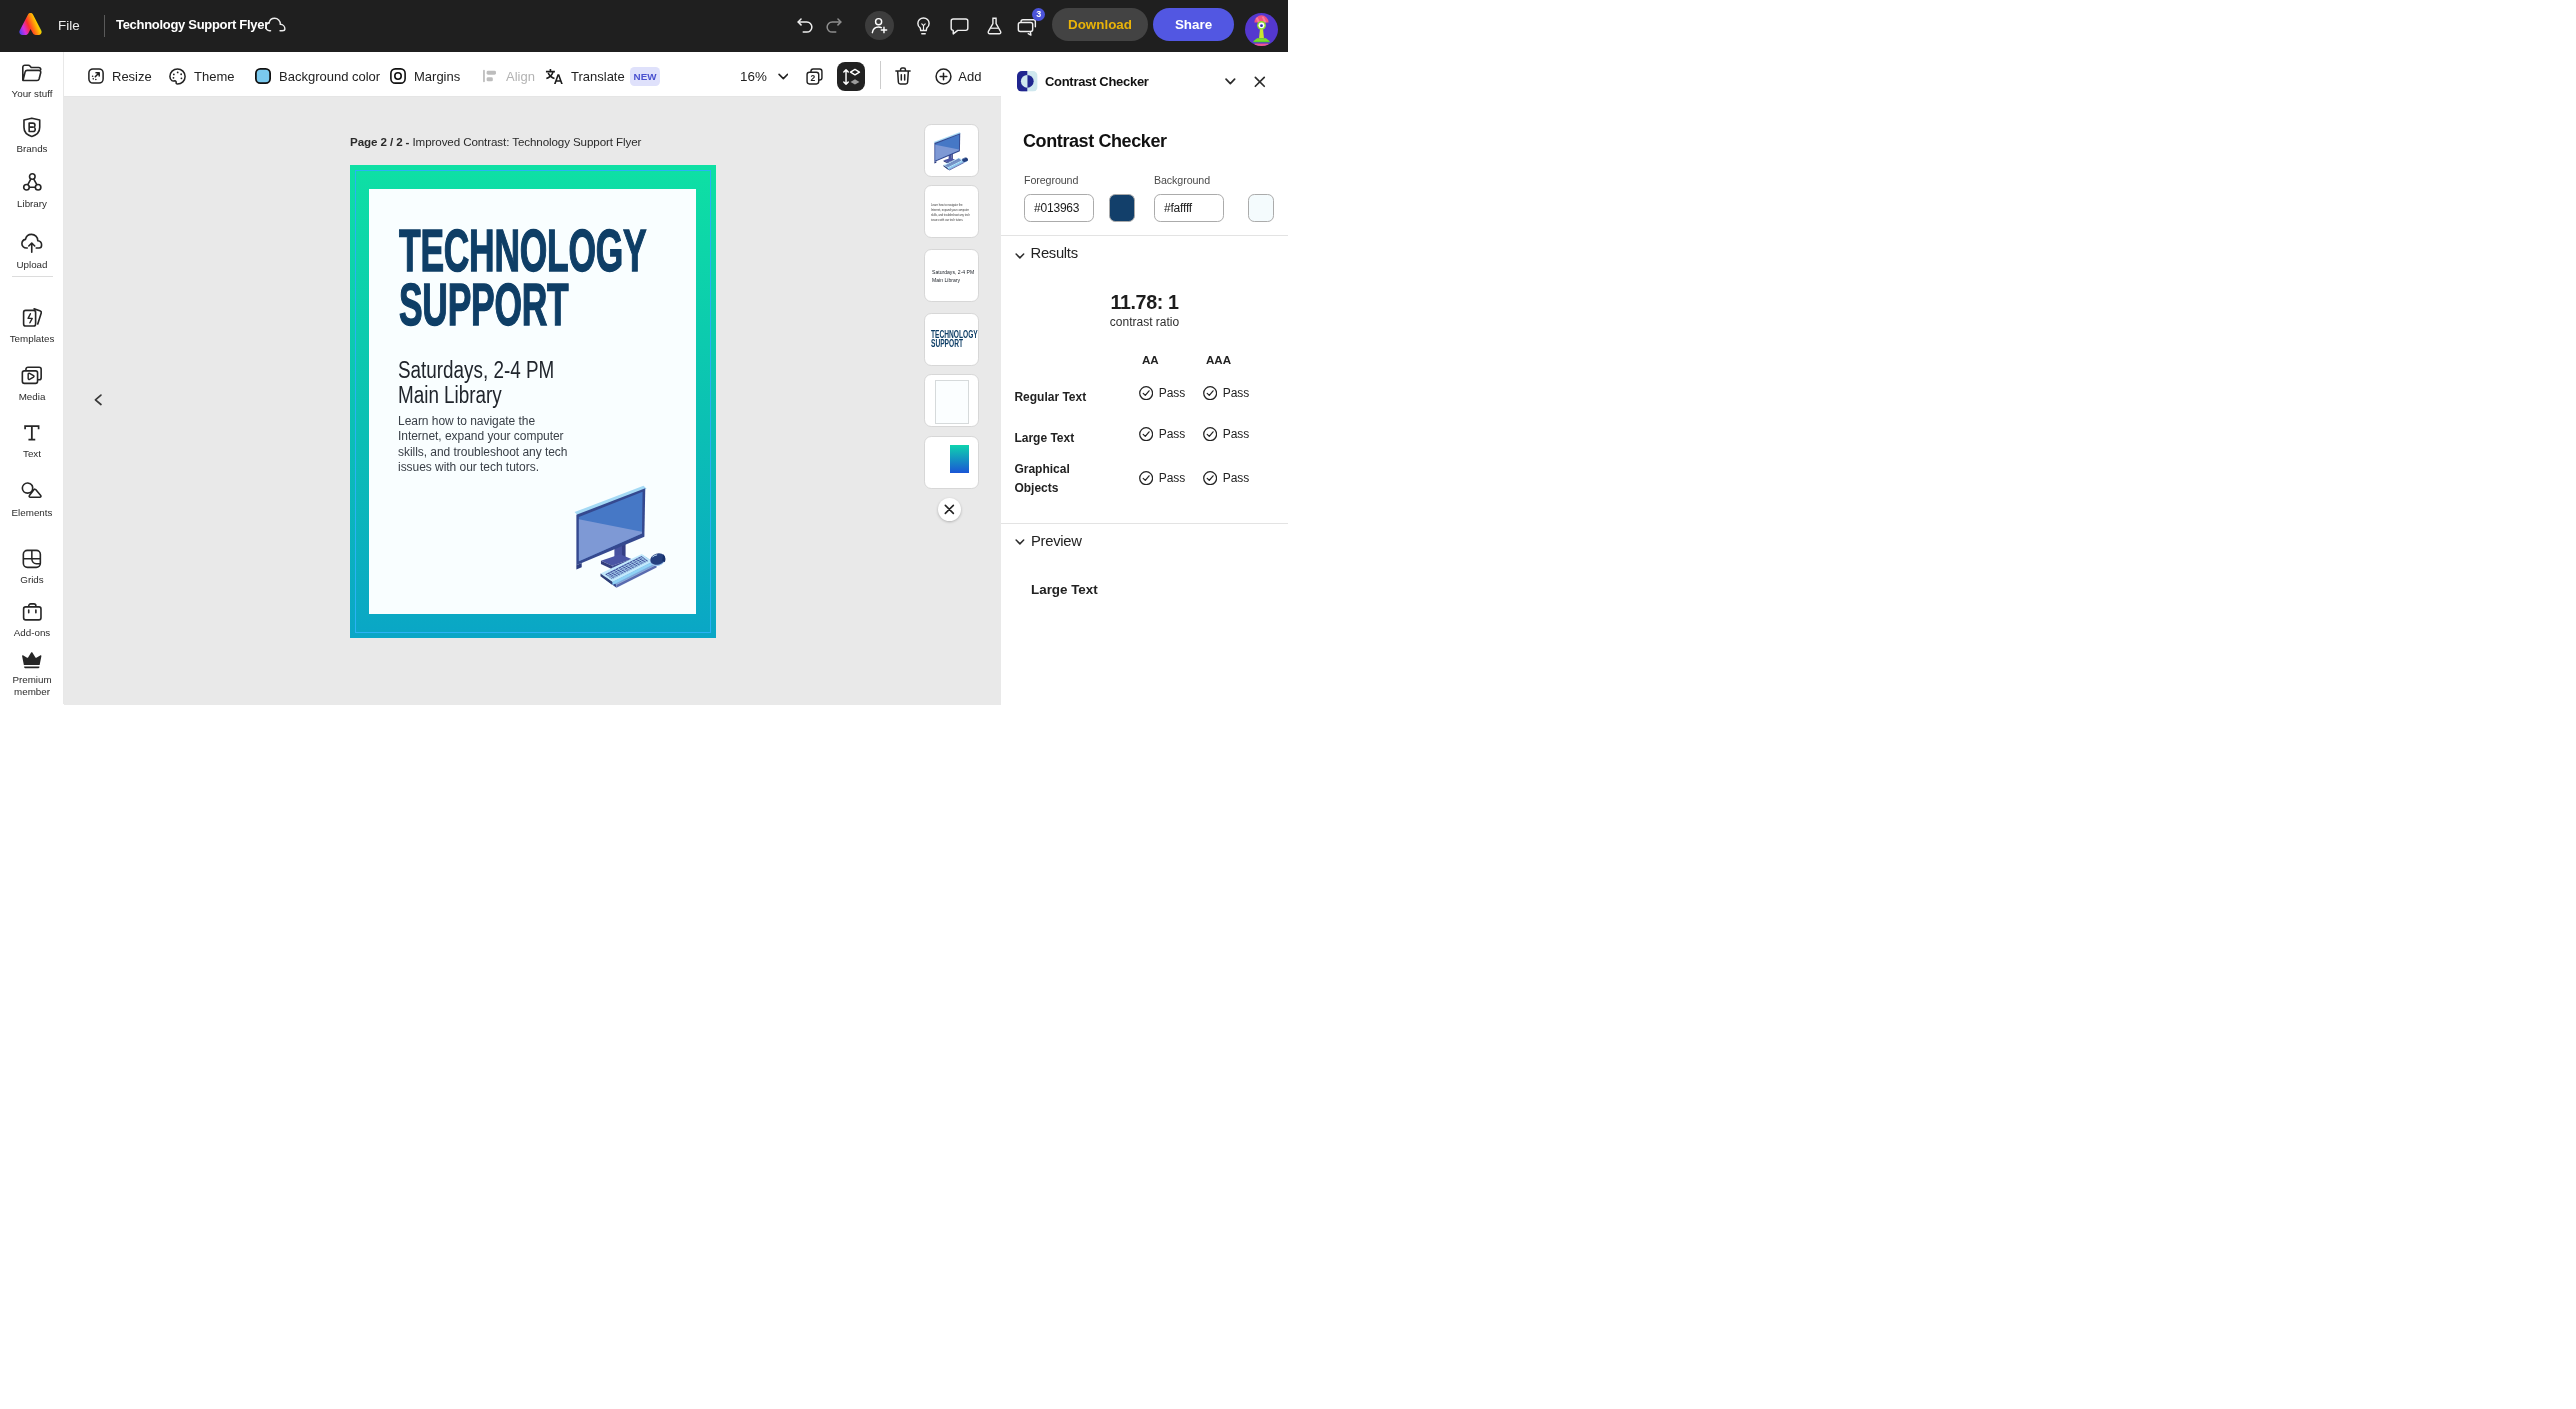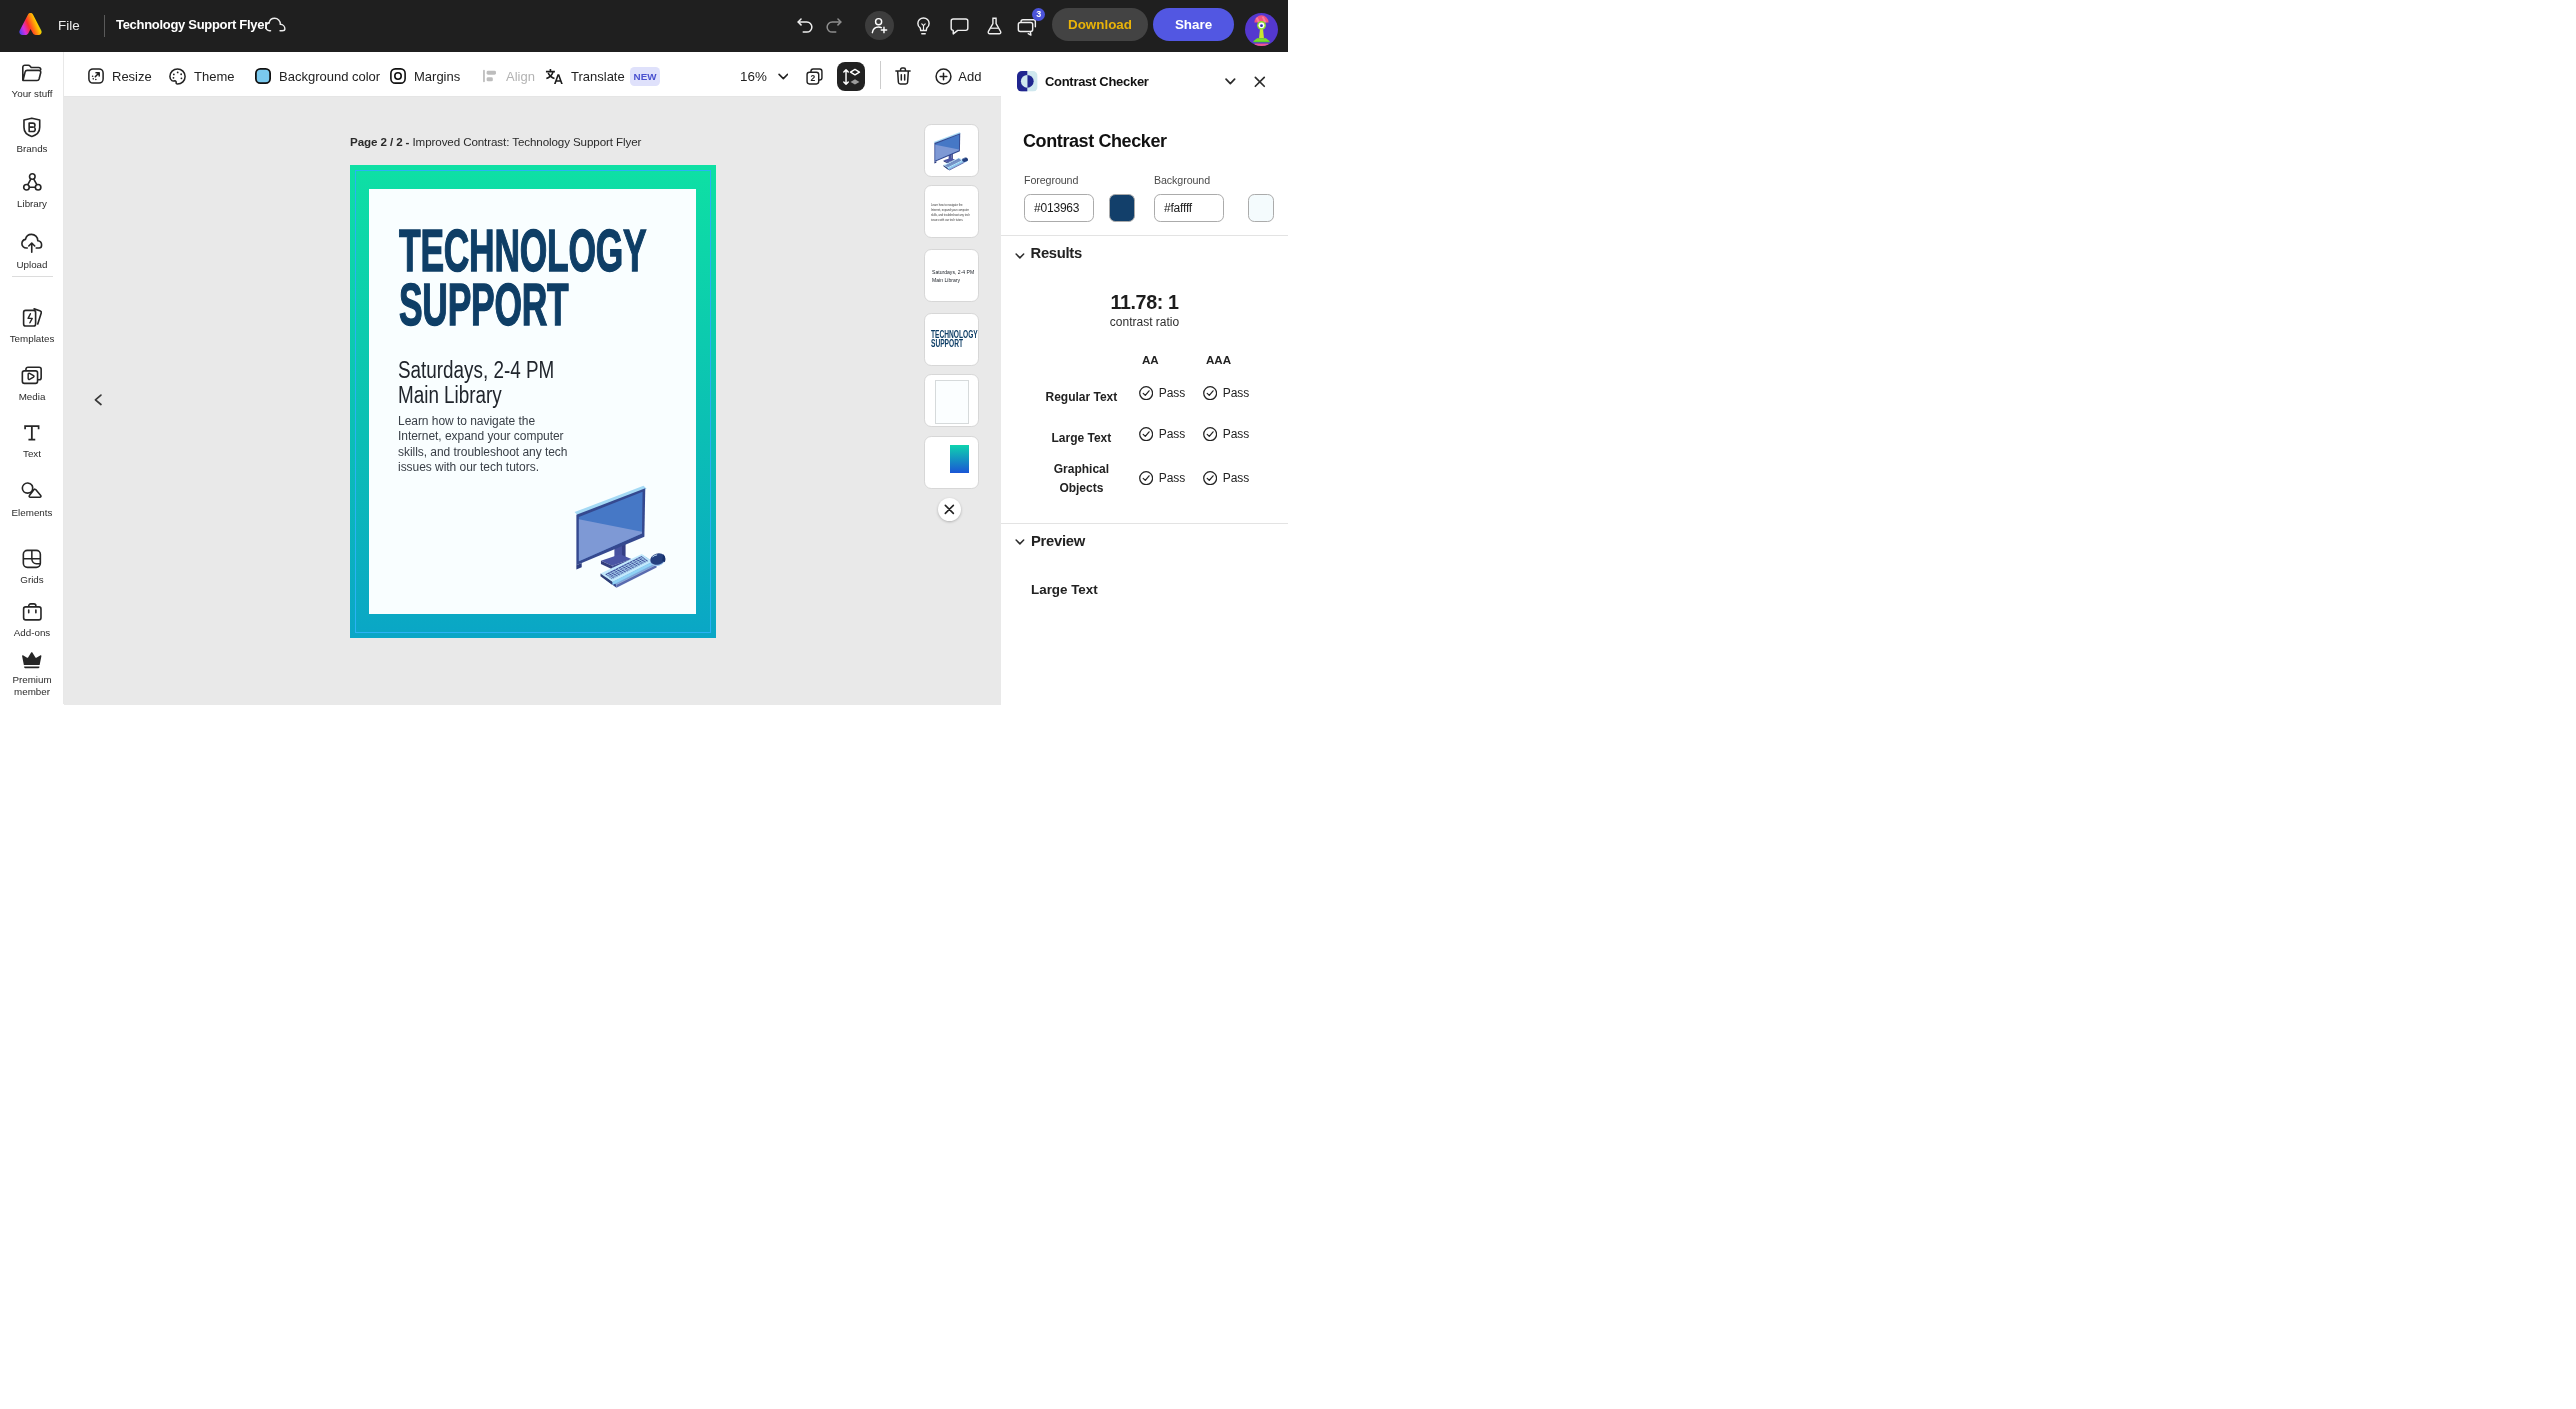--- a/index.html
+++ b/index.html
@@ -31,25 +31,25 @@
 .tile{position:absolute;left:860px;width:55px;height:53px;background:#fff;border:1.4px solid #d7d7d7;border-radius:7.2px;overflow:hidden}
 #tilex{position:absolute;left:874px;top:401px;width:23px;height:23px;background:#fff;border-radius:50%;box-shadow:0 0.9px 2.7px rgba(0,0,0,.25);display:flex;align-items:center;justify-content:center}
 
 #panel{position:absolute;left:1001px;top:52px;width:287px;height:652px;background:#fff}
 #panel .hdr-title{position:absolute;left:44px;top:22.4px;font-size:13px;font-weight:700;color:#111;letter-spacing:-0.3px}
 #panel h2{position:absolute;left:22px;top:79px;font-size:18px;font-weight:800;color:#111;letter-spacing:-0.4px}
 .fldlbl{position:absolute;font-size:10.7px;color:#4a4a4a;letter-spacing:-0.1px}
 .inputbox{position:absolute;width:70px;height:28px;border:1.4px solid #ababab;border-radius:6.3px;background:#fff;font-size:12px;color:#1a1a1a;display:flex;align-items:center;padding-left:9px;letter-spacing:-0.2px}
 .swatch{position:absolute;width:25.5px;height:28px;border:1.4px solid #ababab;border-radius:6.3px}
 .divider{position:absolute;left:0;width:287px;height:0.9px;background:#e3e3e3}
-.sechdr{position:absolute;font-size:14.8px;font-weight:700;color:#222;letter-spacing:-0.3px}
+.sechdr{position:absolute;font-size:14.8px;font-weight:400;color:#222;letter-spacing:-0.3px}
 #ratio{position:absolute;left:0;top:239px;width:287px;text-align:center;font-size:19.7px;font-weight:700;color:#1d1d1d;letter-spacing:-0.4px}
 #ratiosub{position:absolute;left:0;top:263px;width:287px;text-align:center;font-size:12px;color:#2e2e2e}
 .colhdr{position:absolute;top:301px;font-size:11.6px;font-weight:700;color:#222}
-.rowlbl{position:absolute;width:134px;left:13.4px;text-align:center;font-size:12px;font-weight:700;color:#222;line-height:19px}
+.rowlbl{position:absolute;width:134px;left:13.4px;text-align:left;font-size:12px;font-weight:700;color:#222;line-height:19px}
 .pass{position:absolute;display:flex;align-items:center;gap:5.4px;font-size:12px;color:#222}
 #prevbox{position:absolute;left:30px;top:556px;width:227px;height:97px;background:#eef7f9}
 #prevbox .l1{position:absolute;left:19px;top:21.5px;font-size:18.3px;color:#0d3e68;line-height:29px;white-space:nowrap}
 #prevbox .l2{position:absolute;left:19px;top:88px;font-size:18.3px;font-weight:700;color:#0d3e68;white-space:nowrap}
 </style></head>
 <body>
 <div id="topbar">
   <svg class="abs" style="left:19px;top:13.4px" width="23" height="24" viewBox="0 0 26 27">
     <defs>
         <linearGradient id="axg" x1="0" y1=".85" x2="1" y2=".45">

